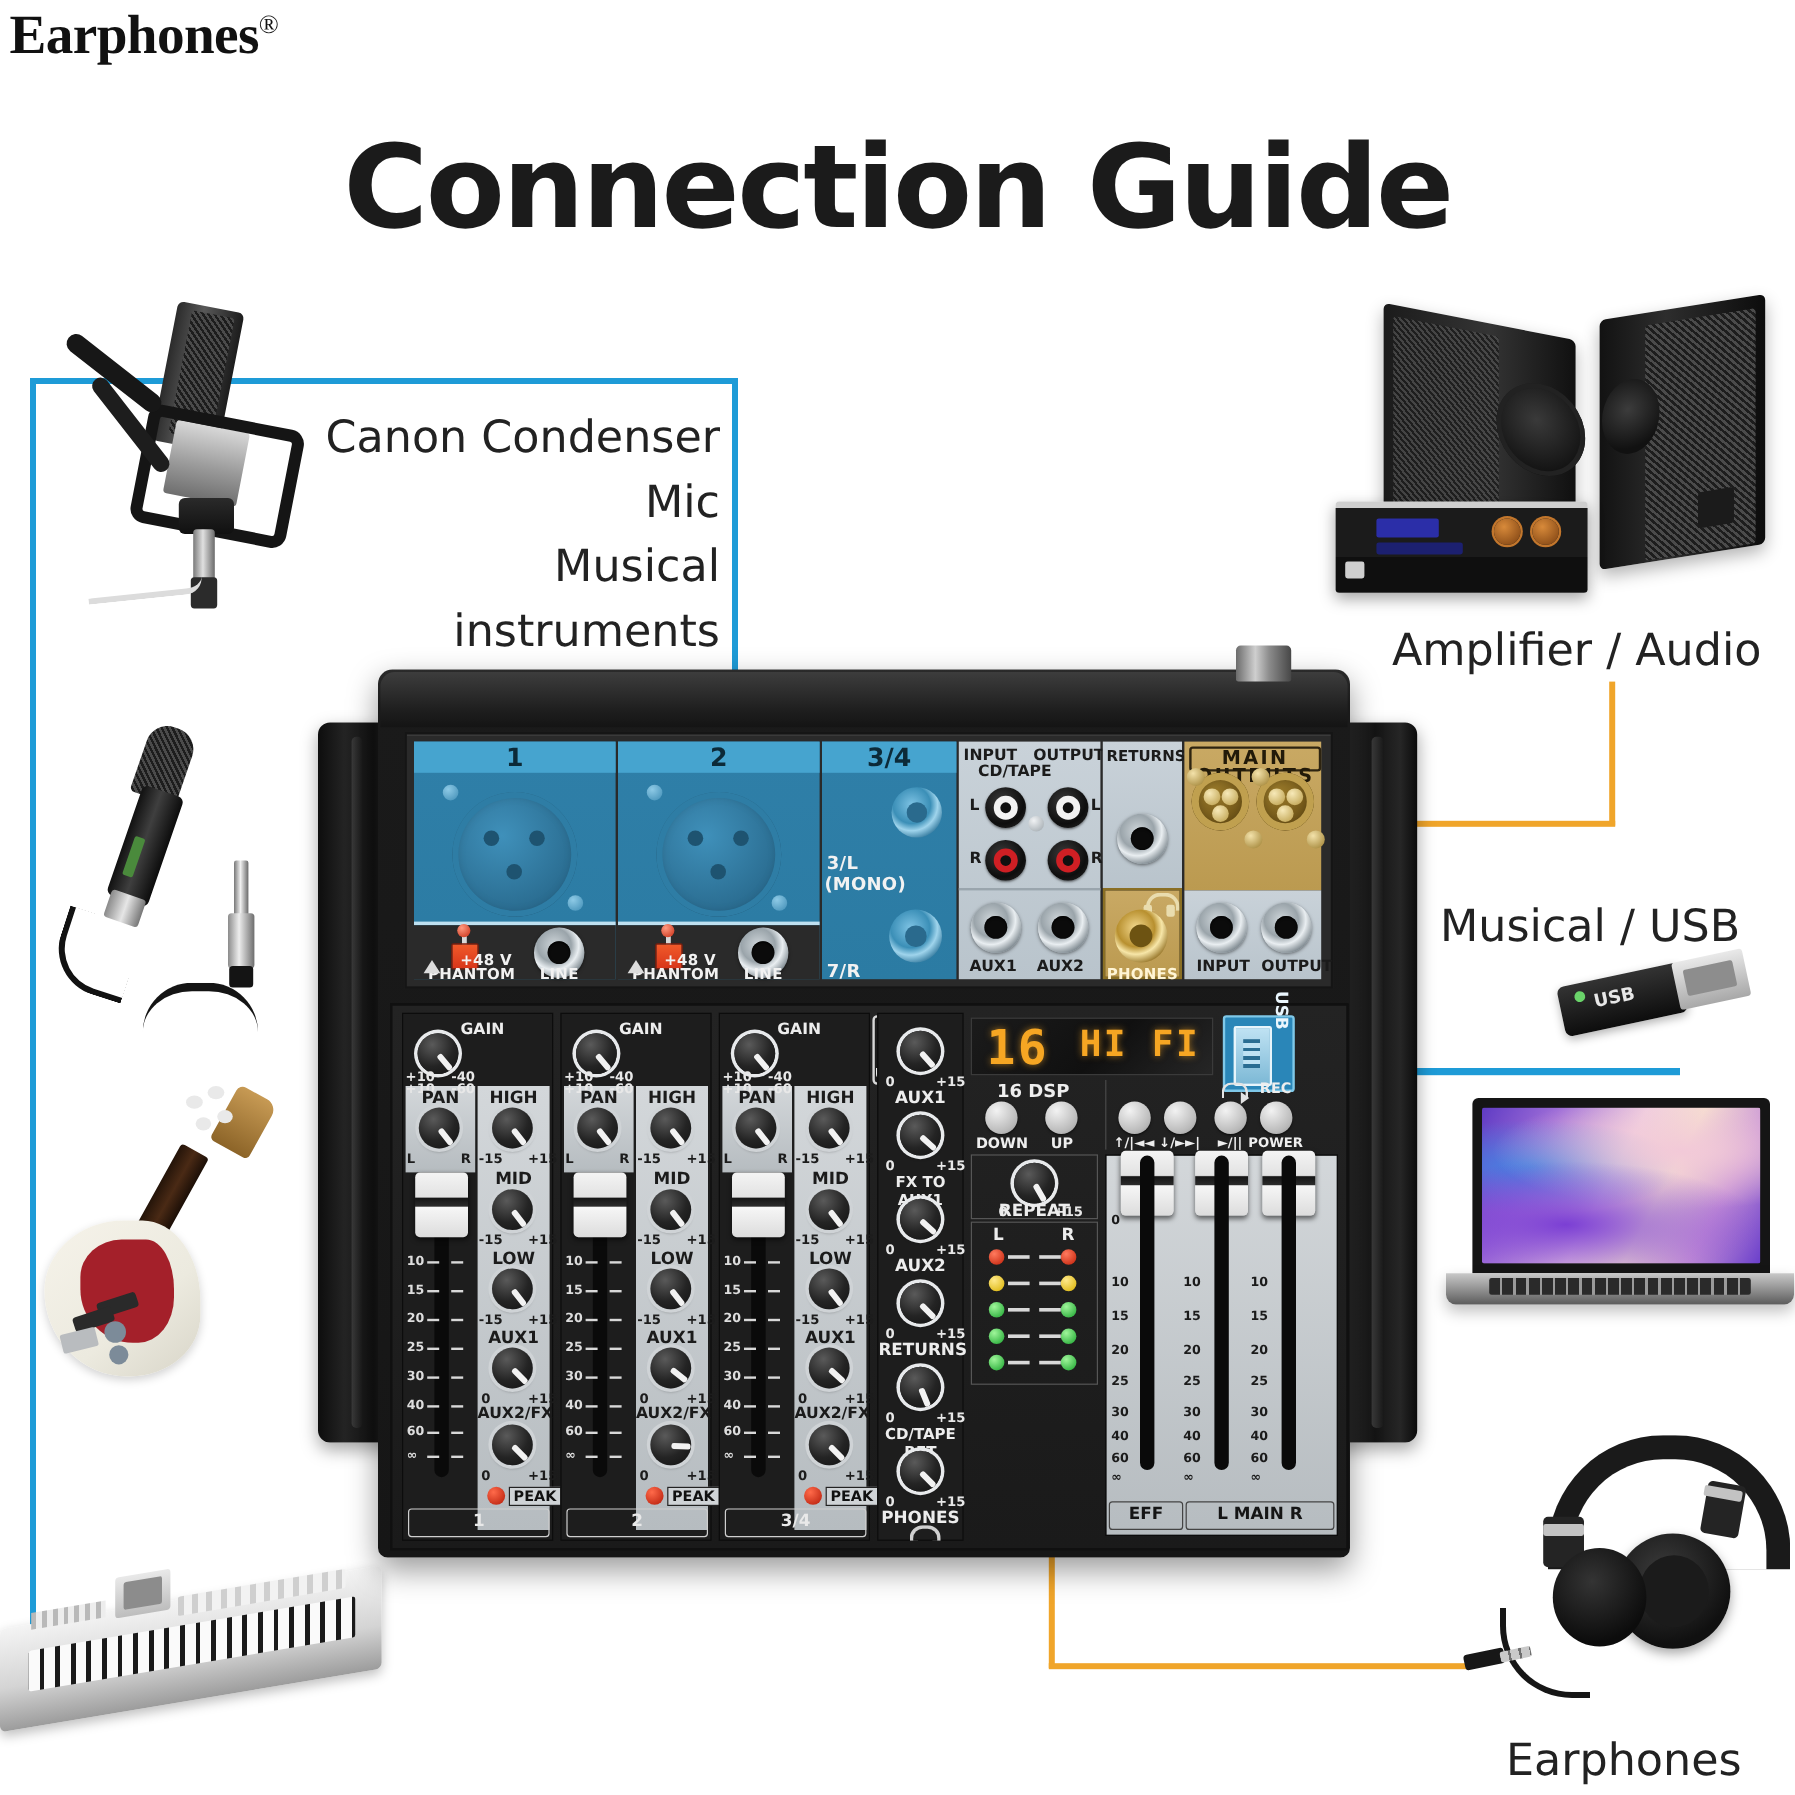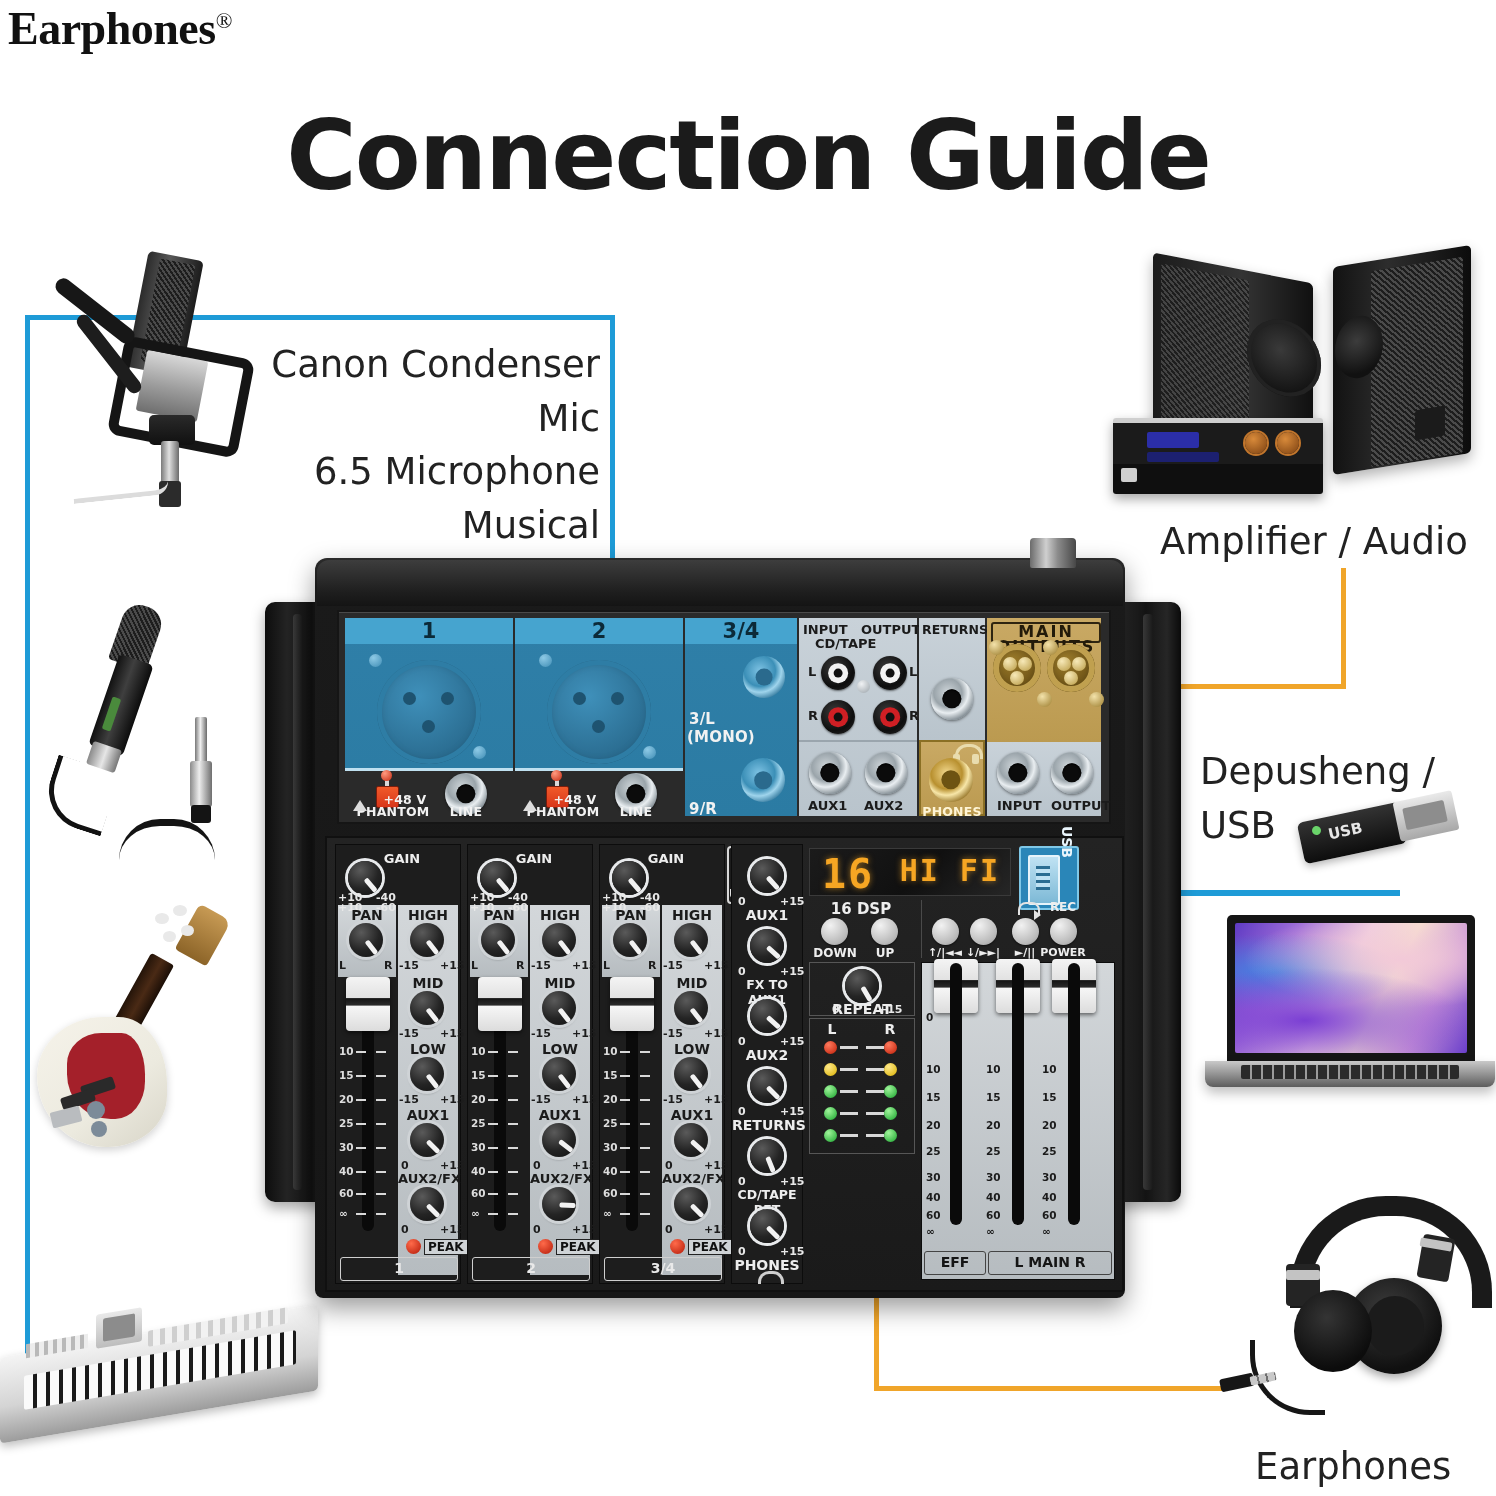--- a/index.html
+++ b/index.html
@@ -199,30 +199,29 @@
   <span>Earphones</span><sup>®</sup>
 </div>
 <div class="abs" id="title">Connection Guide</div>
 
 <div class="ln" style="left:25px;top:315px;width:590px;height:5px;"></div>
 <div class="ln" style="left:25px;top:315px;width:5px;height:1100px;"></div>
 <div class="ln" style="left:610px;top:315px;width:5px;height:310px;"></div>
 
 <div class="abs callout" id="mic-label">
   <div>Canon Condenser Mic</div>
-  <div>6.5 Microphone</div>
   <div>Musical instruments</div>
   <div>etc.</div>
 </div>
 
 <div class="abs callout" id="amp-label">Amplifier /  Audio</div>
 <div class="lo" style="left:1341px;top:568px;width:5px;height:120px;"></div>
 <div class="lo" style="left:1128px;top:684px;width:218px;height:5px;"></div>
 
-<div class="abs callout" id="usb-label">Depusheng /  USB</div>
+<div class="abs callout" id="usb-label">Musical /  USB</div>
 <div class="ln" style="left:1090px;top:890px;width:310px;height:6px;"></div>
 
 <div class="abs callout" id="ear-label">Earphones</div>
 <div class="lo" style="left:874px;top:800px;width:5px;height:590px;"></div>
 <div class="lo" style="left:874px;top:1386px;width:350px;height:5px;"></div>
 
 <div class="art" style="left:55px;top:255px;width:190px;height:270px;">
   <div class="abs" style="left:82px;top:0;width:56px;height:118px;transform:rotate(11deg);
       background:linear-gradient(90deg,#2b2b2b,#585858 40%,#1c1c1c);border-radius:5px;"></div>
   <div class="abs mesh" style="left:95px;top:6px;width:36px;height:104px;transform:rotate(11deg);border-radius:3px;"></div>
@@ -421,21 +420,21 @@
       <div class="trs" style="left:100px;top:155px;width:42px;height:42px;"></div>
       <div class="lbl" style="left:98px;top:186px;width:46px;">LINE</div>
     </div>
 
     <div class="iogrp bluezone" style="left:346px;width:112px;">
       <div class="chanhdr" style="left:0;width:112px;">3/4</div>
       <div class="trsblue" style="left:58px;top:38px;width:42px;height:42px;"></div>
       <div class="lbl" style="left:4px;top:92px;width:46px;text-align:left;font-size:15px;">3/L</div>
       <div class="lbl" style="left:2px;top:110px;width:70px;text-align:left;font-size:15px;">(MONO)</div>
       <div class="trsblue" style="left:56px;top:140px;width:44px;height:44px;"></div>
-      <div class="lbl" style="left:4px;top:182px;width:40px;text-align:left;font-size:15px;">9/R</div>
+      <div class="lbl" style="left:4px;top:182px;width:40px;text-align:left;font-size:15px;">7/R</div>
     </div>
 
     <div class="iogrp graybox" style="left:460px;width:118px;">
       <div class="lblk" style="left:4px;top:4px;">INPUT</div>
       <div class="lblk" style="left:62px;top:4px;">OUTPUT</div>
       <div class="lblk" style="left:16px;top:18px;">CD/TAPE</div>
       <div class="rca rca-w" style="left:22px;top:38px;width:34px;height:34px;">
           <i></i>
         </div>
       <div class="rca rca-w" style="left:74px;top:38px;width:34px;height:34px;">

